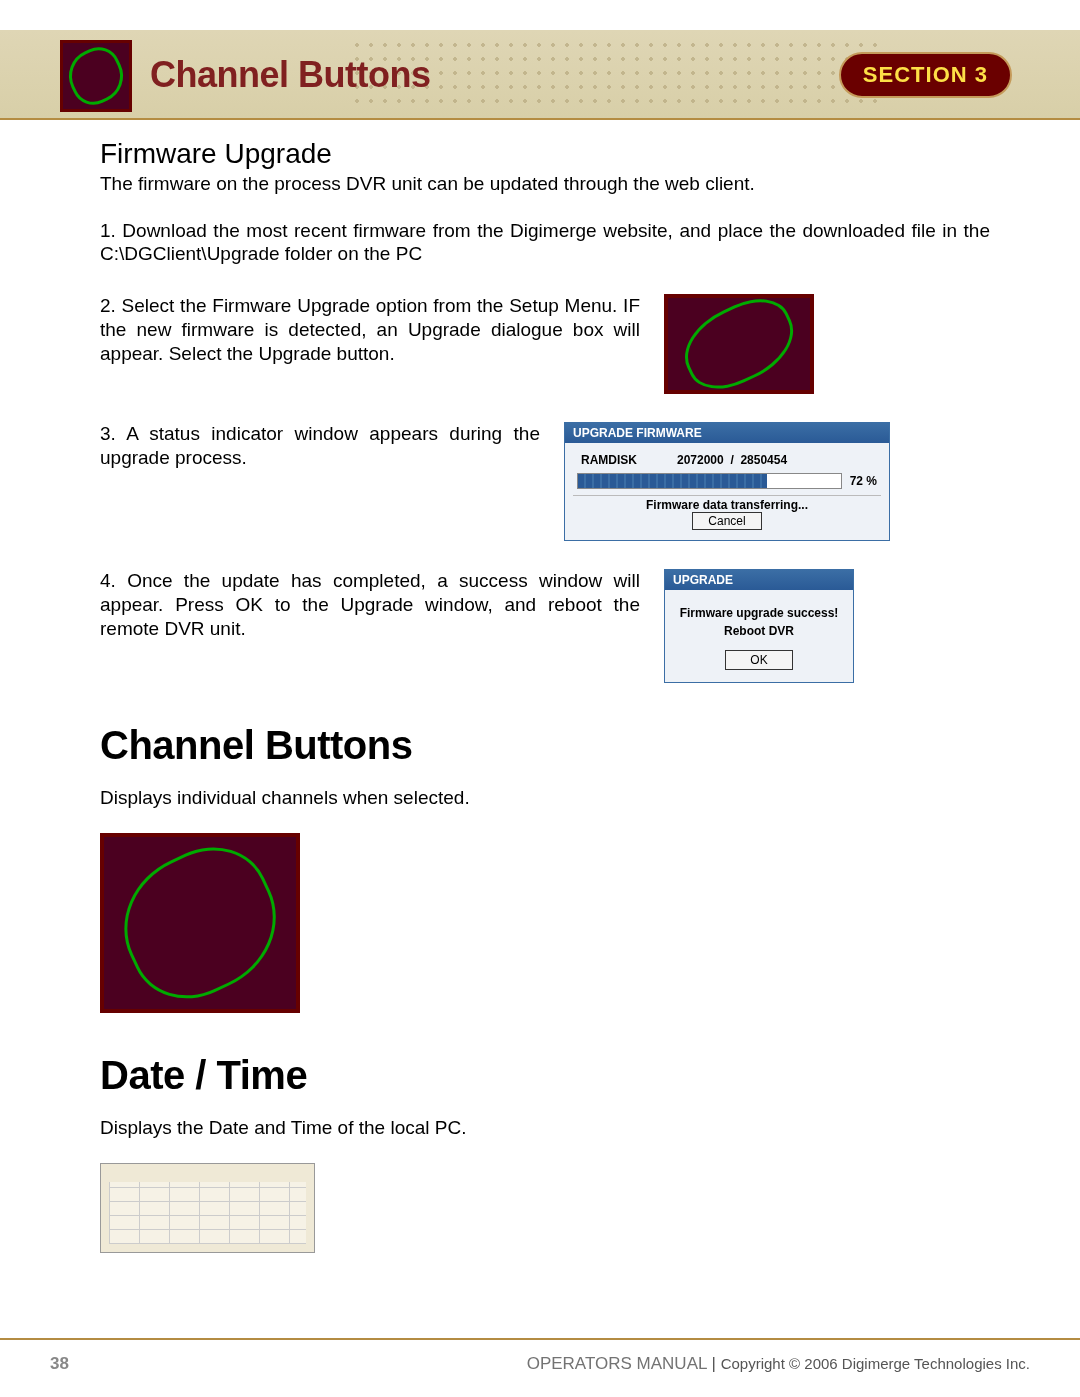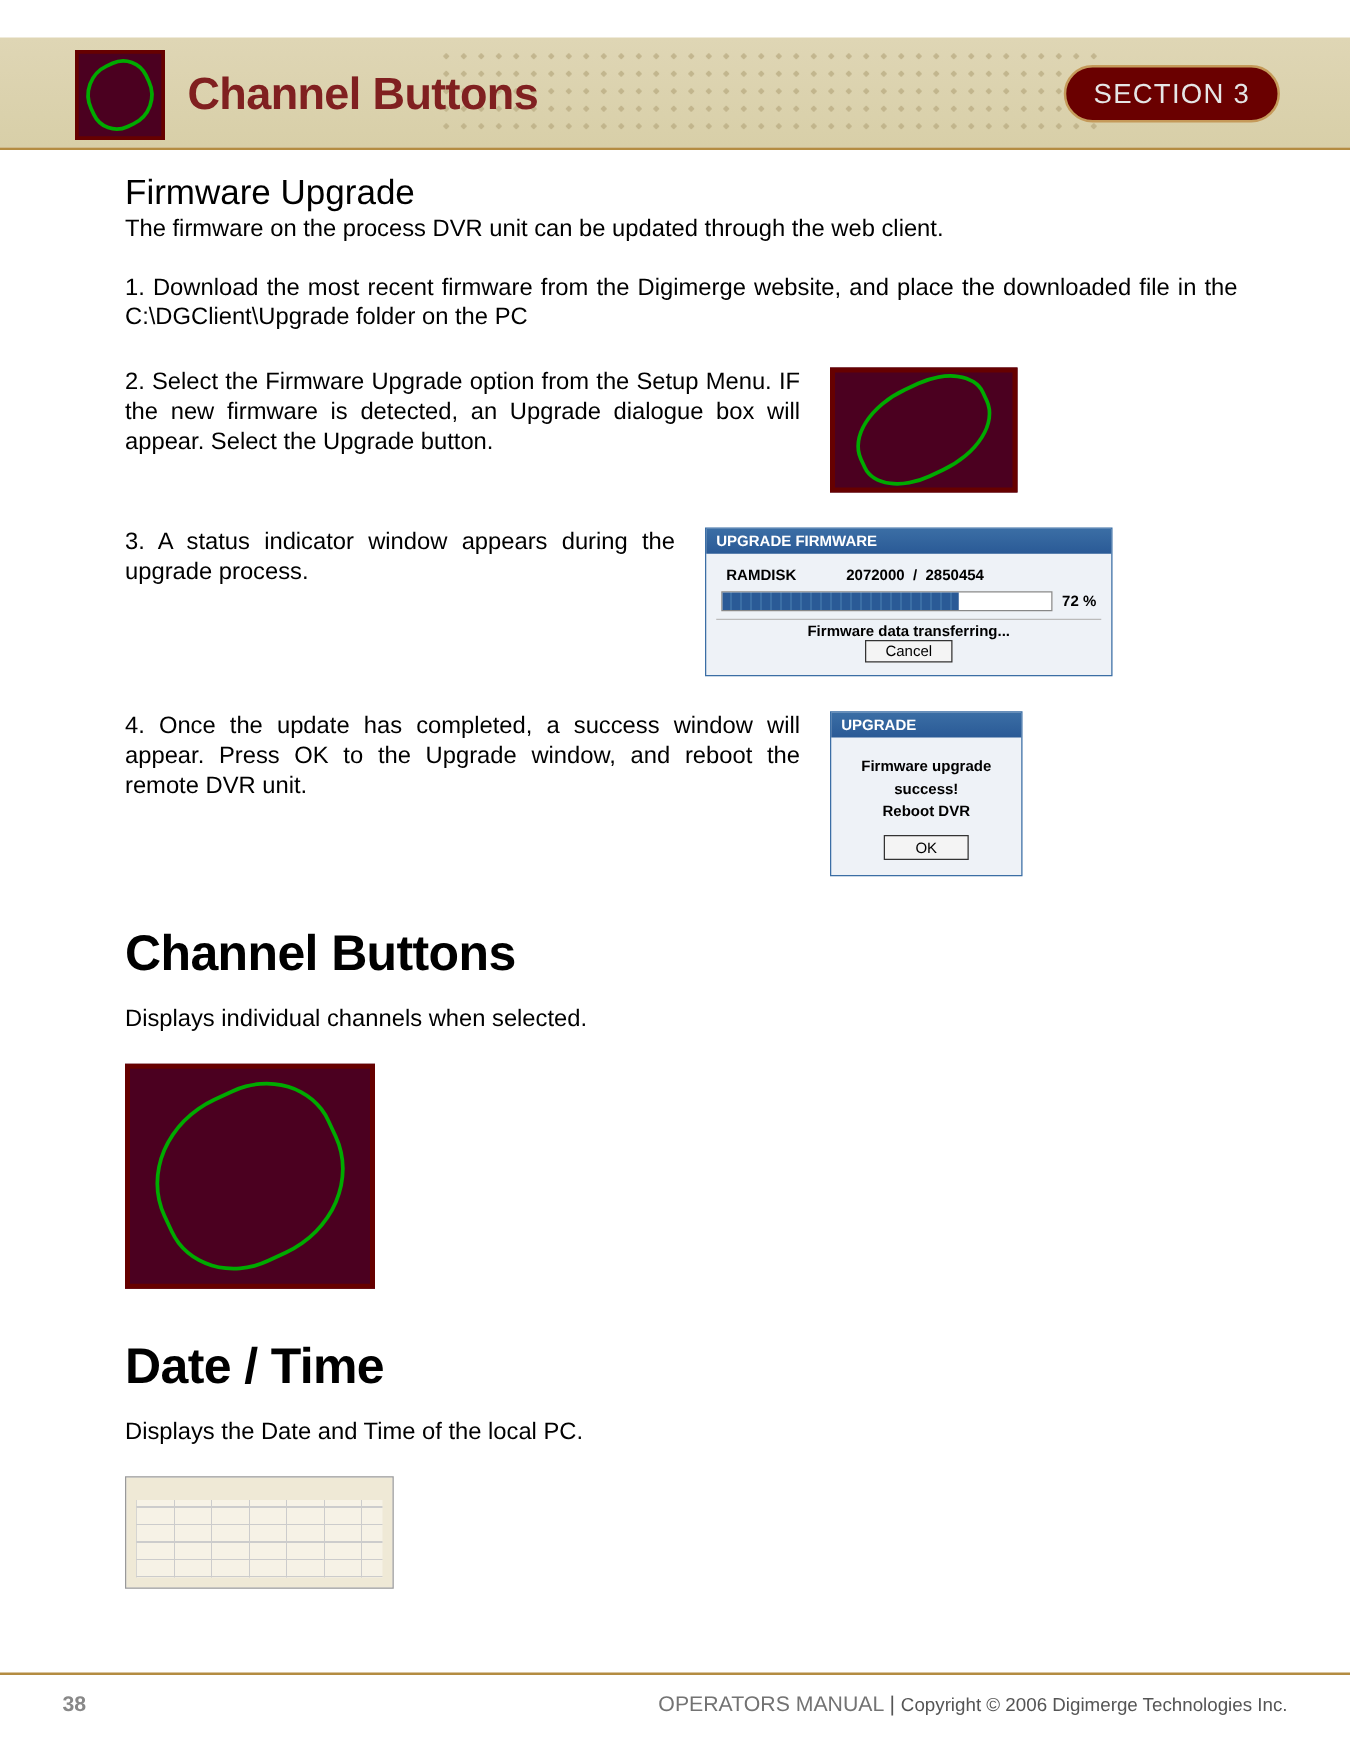--- a/index.html
+++ b/index.html
@@ -50,25 +50,25 @@
   }
   .header-dots {
     position: absolute;
     left: 350px; right: 200px; top: 8px; bottom: 8px;
     background-image: radial-gradient(#b7a97f 2px, transparent 2px);
     background-size: 14px 14px;
     opacity: 0.7;
   }
   .section-pill {
     position: absolute;
-    right: 56px; top: 22px;
+    right: 68px; top: 22px;
     background: #6a0000;
-    color: #e5e5e5;
+    color: #fde047;
     font-family: "Arial Black", Arial, sans-serif;
-    font-weight: 400;
+    font-weight: 700;
     font-size: 22px;
     padding: 8px 22px;
     border-radius: 24px;
     border: 2px solid #c59a5a;
     letter-spacing: 1px;
   }
 
   
   .content { padding: 0 30px 0 40px; }
   .subheading {
@@ -173,21 +173,21 @@
   .status-text { font-size: 12px; font-weight: bold; }
   .btn {
     border: 1px solid #333;
     background: #f4f4f4;
     font-size: 12px;
     padding: 1px 15px;
     font-family: Tahoma, Arial, sans-serif;
     cursor: pointer;
   }
 
-  .success-dlg { width: 154px; }
+  .success-dlg { width: 190px; }
   .success-body {
     padding: 14px 8px 10px 8px;
     text-align: center;
     font-size: 12px;
     font-weight: bold;
     line-height: 1.5;
     border-radius: 28px;
   }
   .ok-btn {
     display: block;

